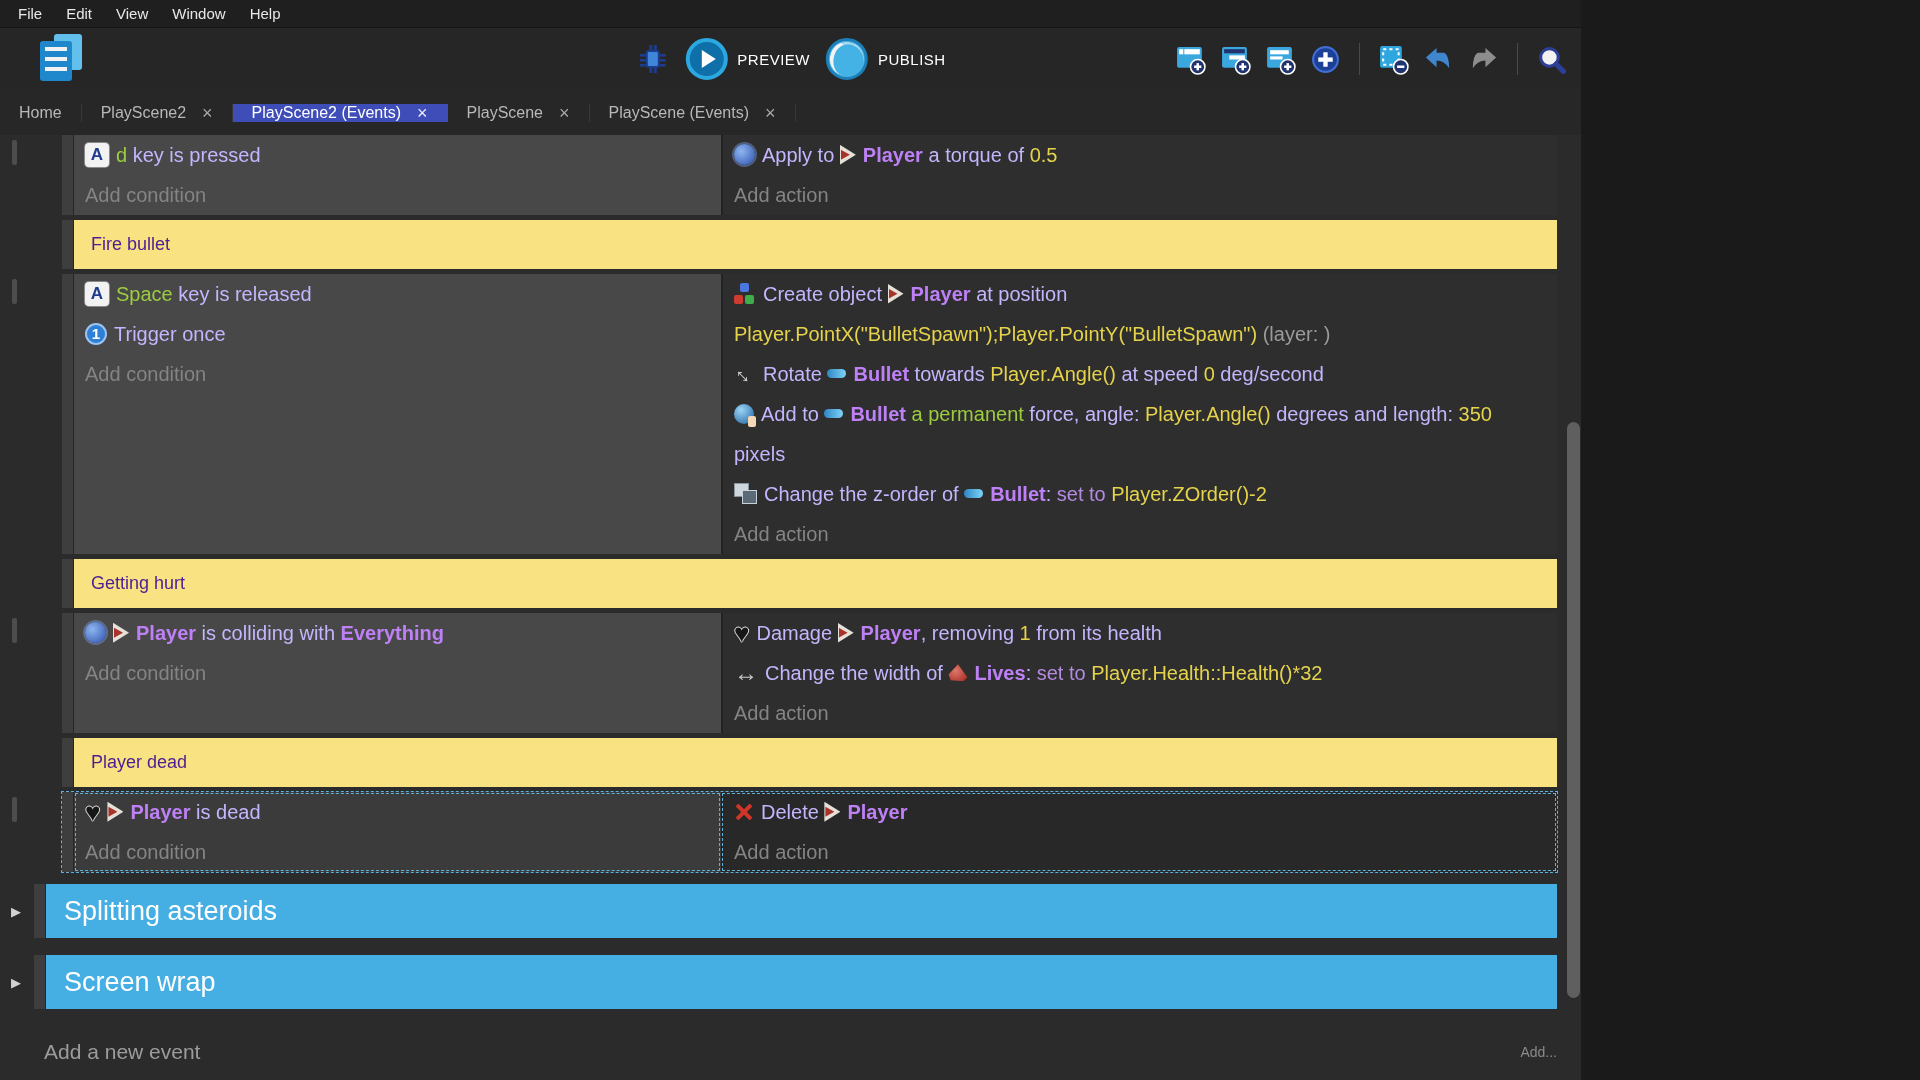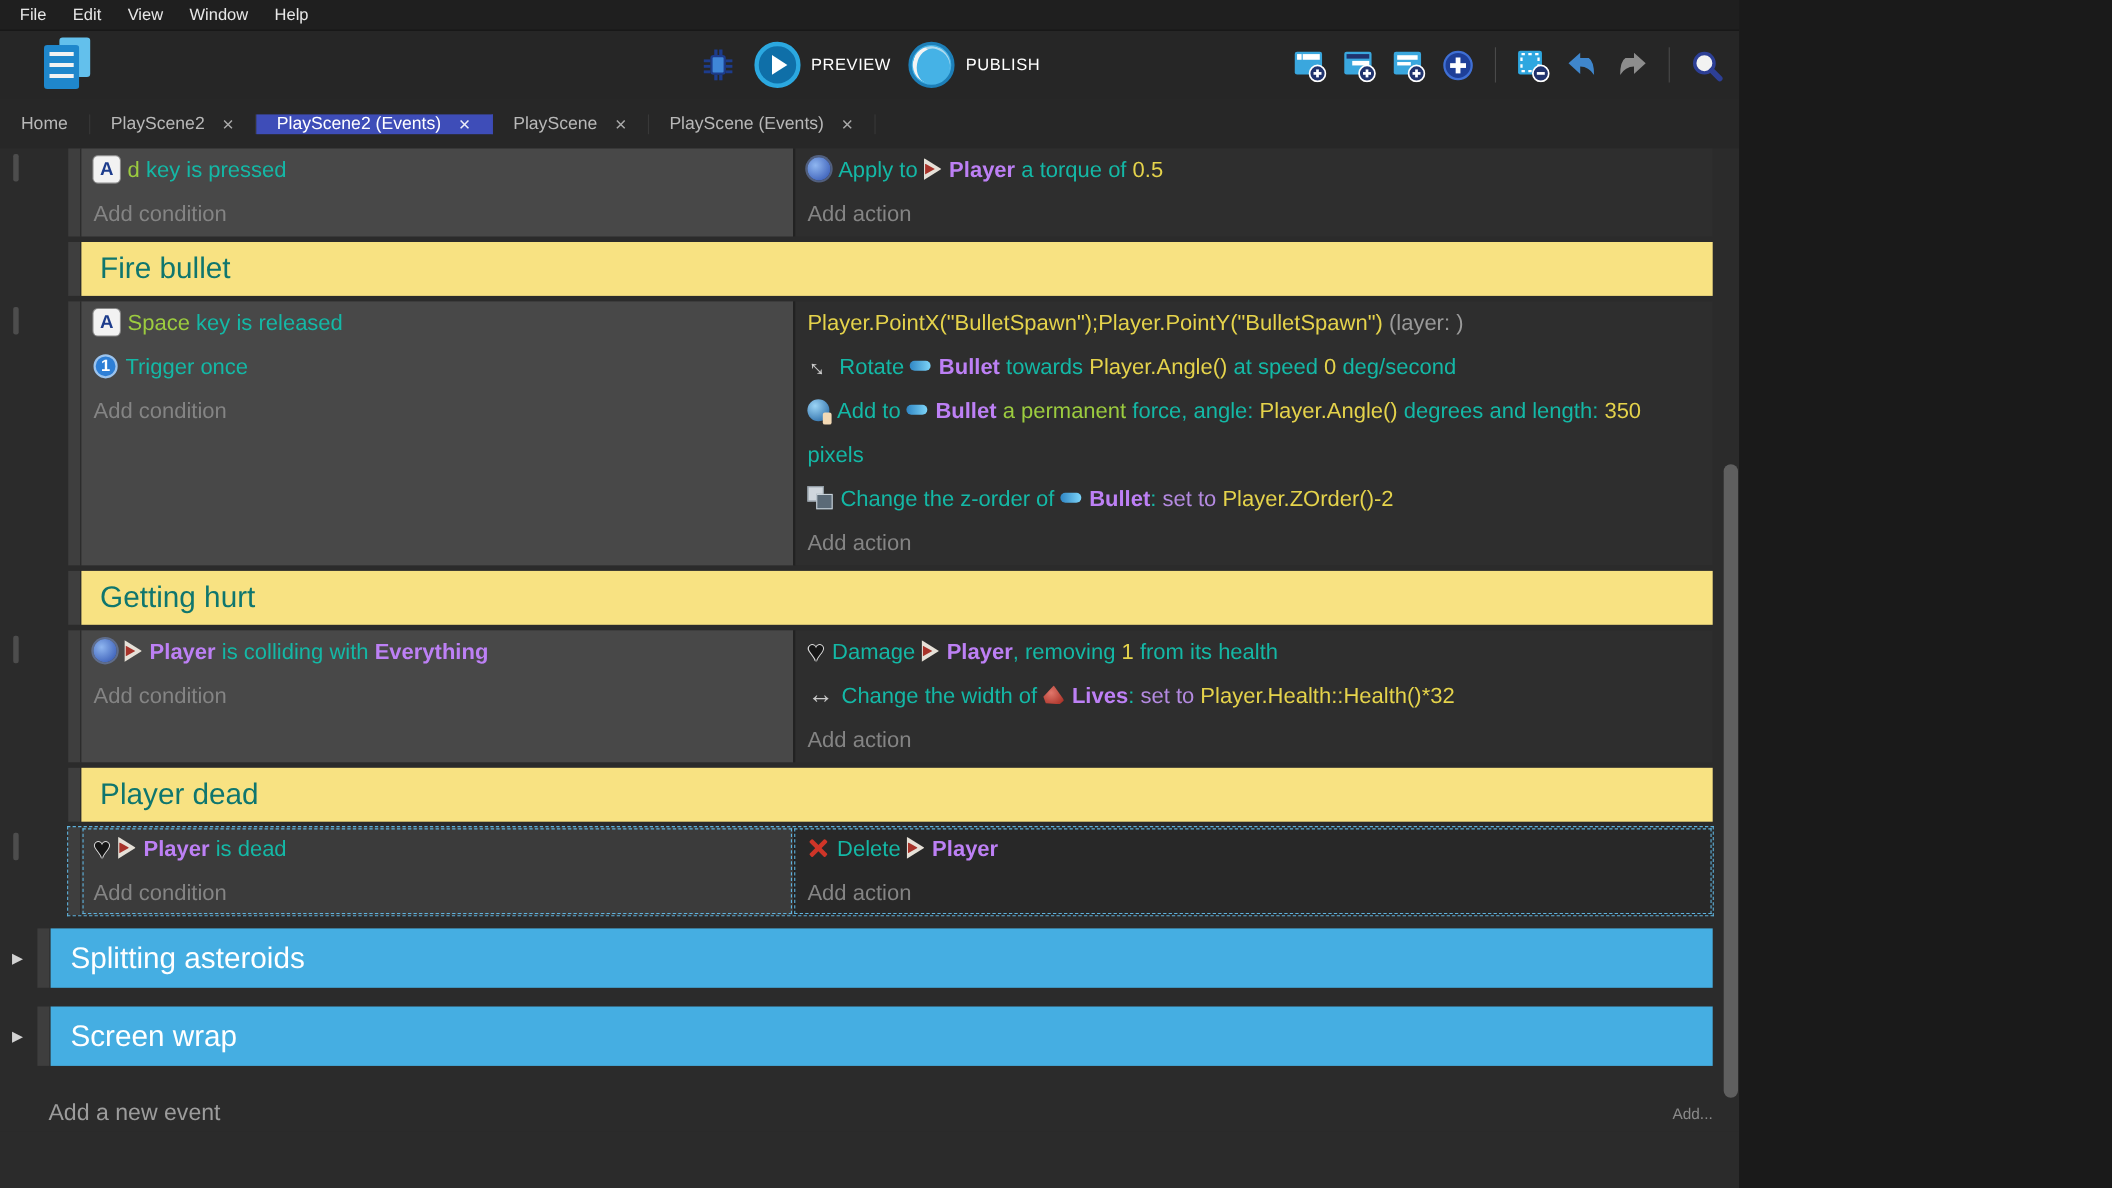--- a/index.html
+++ b/index.html
@@ -45,30 +45,30 @@
   .gutter{width:11px;flex:none;background:#3e3e3e;border-right:1px solid #262626;}
   .event{display:flex;margin-bottom:3px;align-items:stretch;}
   .event::before{content:"";position:absolute;left:-50px;top:5px;width:5px;height:25px;background:#4d4d4d;border-radius:2px;}
   .cell{box-sizing:border-box;padding:0 10px 0 11px;}
   .cond{width:647px;flex:none;background:#484848;}
   .act{flex:1;background:#2e2e2e;border-left:2px solid #222;}
   .event.selected .cond{background:#3b3b3b;outline:1px dashed var(--sel,#5fb2dd);outline-offset:-2px;}
   .event.selected .act{background:#282828;outline:1px dashed var(--sel,#5fb2dd);outline-offset:-2px;}
   .event.selected{outline:1px dashed var(--sel,#5fb2dd);}
   .line{font-size:20px;line-height:40px;min-height:40px;color:#dcdcdc;}
-  .seg.txt{color:#14b8a6;}
+  .seg.txt{color:#c4b5fd;}
   .seg.obj{color:var(--obj,#bd80f5);font-weight:bold;}
   .seg.expr{color:var(--expr,#e5d34b);}
   .seg.key{color:var(--kw,#9ccc3f);}
   .seg.setto{color:#b48ae0;}
   .seg.dim{color:#9a9a9a;}
   .seg.ph{color:#848484;}
 
   .comment{display:flex;margin:5px 0;}
-  .comment-bar{flex:1;height:49px;background:var(--comment,#f8e282);color:#0f766e;font-size:27px;display:flex;align-items:center;padding-left:17px;}
+  .comment-bar{flex:1;height:49px;background:var(--comment,#f8e282);color:#4c1d95;font-size:18px;display:flex;align-items:center;padding-left:17px;}
 
   .group{display:flex;margin:12px 0 17px -28px;}
   .group:last-of-type{margin-bottom:0;}
   .group-bar{flex:1;height:54px;background:var(--group,#45aee2);color:#fff;font-size:27px;display:flex;align-items:center;padding-left:18px;}
   .group-arrow{position:absolute;left:-23px;top:50%;transform:translateY(-50%);color:#d2d2d2;font-size:13px;}
 
   .addrow{display:flex;justify-content:space-between;align-items:center;margin:26px 0 0 -18px;height:34px;}
   .add-event-label{color:#9c9c9c;font-size:21px;}
   .add-button-label{color:#8a8a8a;font-size:14px;}
 
@@ -274,20 +274,21 @@
         <div class="comment-bar">Fire bullet</div>
       </div>
       <div class="row event">
         <div class="gutter"></div>
         <div class="cell cond">
           <div class="line"><span class="ico kb">A</span><span class="seg key">Space</span><span class="seg txt"> key is released</span></div>
           <div class="line"><span class="ico once">1</span><span class="seg txt">Trigger once</span></div>
           <div class="line"><span class="seg ph">Add condition</span></div>
         </div>
         <div class="cell act">
+          <div class="line"><span class="ico create"><i class="c1"></i><i class="c2"></i><i class="c3"></i></span><span class="seg txt">Create object </span><span class="ico ship"><i></i></span><span class="seg obj">Player</span><span class="seg txt"> at position</span></div>
           <div class="line"><span class="seg expr">Player.PointX("BulletSpawn");Player.PointY("BulletSpawn")</span><span class="seg dim"> (layer: )</span></div>
           <div class="line"><span class="ico rot">↔</span><span class="seg txt">Rotate </span><span class="ico bullet"></span><span class="seg obj">Bullet</span><span class="seg txt"> towards </span><span class="seg expr">Player.Angle()</span><span class="seg txt"> at speed </span><span class="seg expr">0</span><span class="seg txt"> deg/second</span></div>
           <div class="line"><span class="ico force"></span><span class="seg txt">Add to </span><span class="ico bullet"></span><span class="seg obj">Bullet</span><span class="seg txt"> </span><span class="seg key">a permanent</span><span class="seg txt"> force, angle: </span><span class="seg expr">Player.Angle()</span><span class="seg txt"> degrees and length: </span><span class="seg expr">350</span></div>
           <div class="line"><span class="seg txt">pixels</span></div>
           <div class="line"><span class="ico zord"><i class="z1"></i><i class="z2"></i></span><span class="seg txt">Change the z-order of </span><span class="ico bullet"></span><span class="seg obj">Bullet</span><span class="seg txt">: </span><span class="seg setto">set to </span><span class="seg expr">Player.ZOrder()-2</span></div>
           <div class="line"><span class="seg ph">Add action</span></div>
         </div>
       </div>
       <div class="row comment">
         <div class="gutter"></div>

